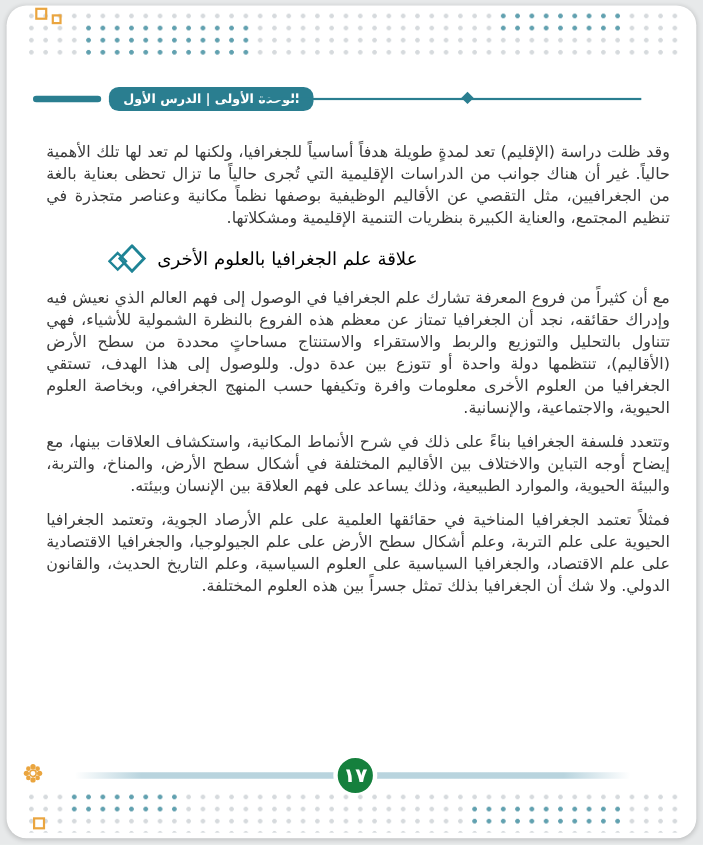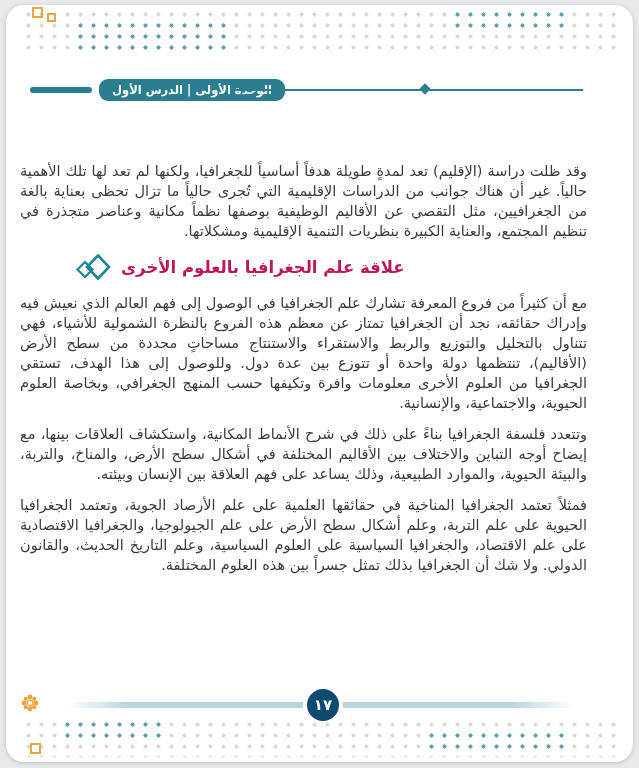--- a/index.html
+++ b/index.html
@@ -59,46 +59,46 @@
     position:absolute; left:224px; top:84px; width:353px; height:2px;
     background:#2a7e90;
   }
   .header-line-diamond {
     position:absolute; left:415px; top:80px; width:8px; height:8px;
     background:#2a7e90; transform:rotate(45deg);
   }
 
   
   .body-text {
-    position:absolute; left:14px; top:124px; width:567px;
+    position:absolute; left:36px; top:124px; width:567px;
     direction:rtl; text-align:justify;
-    font-size:14.5px; line-height:20px; color:#3b3b3b;margin-top:32px;
+    font-size:14.5px; line-height:20px; color:#3b3b3b;
   }
   .body-text p { margin:0 0 11px 0; }
 
   .section-heading-row {
     display:flex; direction:ltr; justify-content:flex-start;
     align-items:center; gap:9px;
     margin:13px 0 12px 0; padding-left:56px;
   }
   .section-heading {
-    color:#be185d; font-size:16.5px; font-weight:bold;
+    color:#000000; font-size:16.5px; font-weight:normal;
     direction:rtl; white-space:nowrap;
   }
 
   
   .footer-bar {
     position:absolute; left:62px; top:697px; width:505px; height:6px;
     border-radius:3px;
     background:linear-gradient(90deg, rgba(185,212,222,0) 0%, #b9d4de 12%, #b9d4de 88%, rgba(185,212,222,0) 100%);
   }
   .page-circle {
     position:absolute; left:297px; top:680px; width:40px; height:40px;
-    box-sizing:border-box; background:#0c4a6e; border:4px solid #ffffff;
-    border-radius:50%; color:#ffffff; font-size:15px; font-weight:bold;
+    box-sizing:border-box; background:#15803d; border:4px solid #ffffff;
+    border-radius:50%; color:#ffffff; font-size:18px; font-weight:bold;
     display:flex; align-items:center; justify-content:center;
   }
 </style>
 </head>
 <body>
 
 <div class="stage">
   <div class="sheet">
 
     <div class="dots dots-top">

